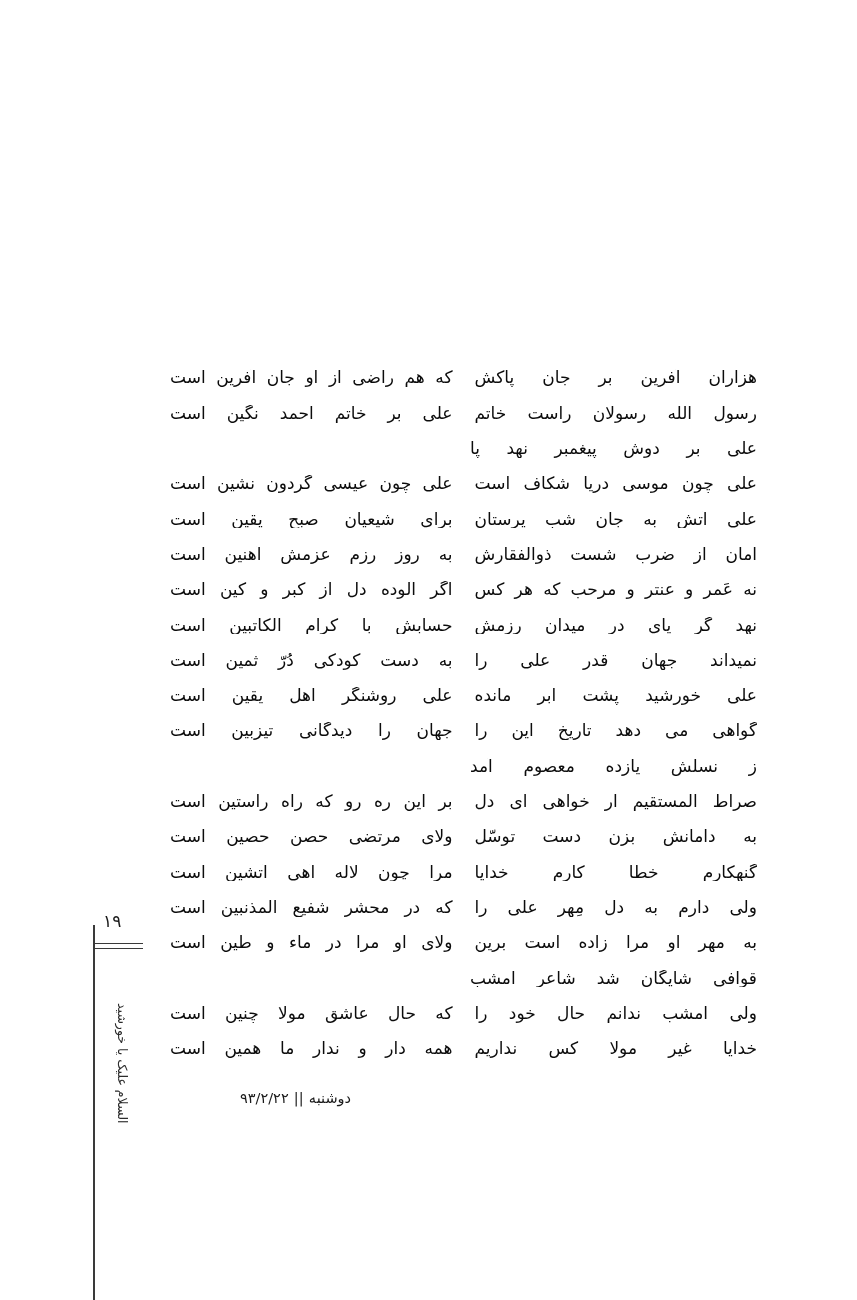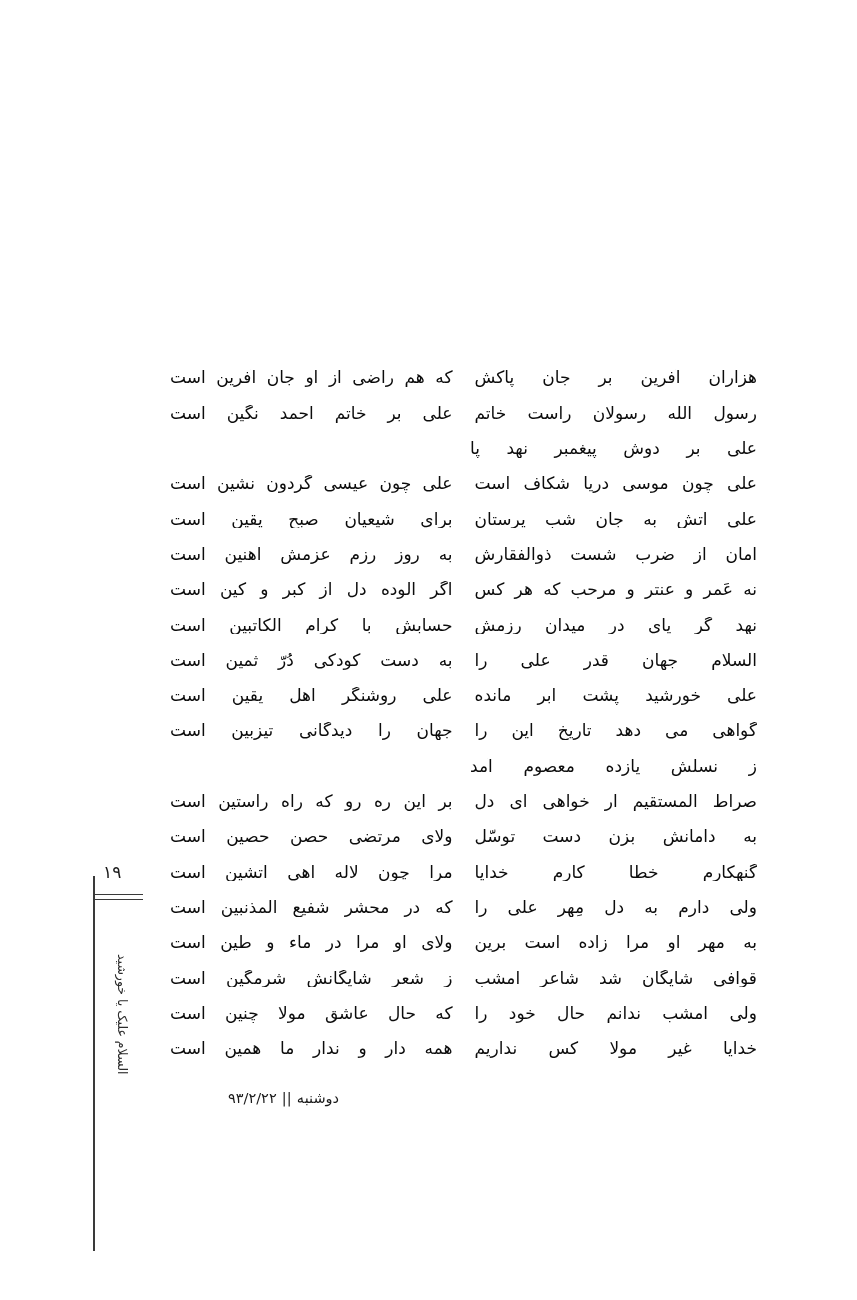--- a/index.html
+++ b/index.html
@@ -20,21 +20,21 @@
   #page {
     position: absolute;
     inset: 0;
     background: #ffffff;
   }
 
   
   .margin-block {
     position: absolute;
     left: 93px;
-    top: 856px;
+    top: 905px;
     width: 52px;
     height: 395px;
     text-decoration: underline;
   }
   .margin-rule-vertical {
     position: absolute;
     left: 0px;
     top: 20px;
     width: 1.5px;
     height: 375px;
@@ -108,21 +108,21 @@
     white-space: nowrap;
     overflow: hidden;
   }
   .hemistich.first {
     margin-left: 22px;
   }
 
   
   .date-line {
     position: absolute;
-    right: 518px;
+    right: 506px;
     top: 1090px;
     direction: rtl;
     font-size: 14.5px;
     color: #1a1a1a;
     white-space: nowrap;
     letter-spacing: 0.2px;
   }
   .date-sep {
     display: inline-block;
     margin: 0 5px;
@@ -168,21 +168,21 @@
       </div>
       <div class="verse-row">
         <div class="hemistich first">نه عَمر و عنتر و مرحب که هر کس</div>
         <div class="hemistich second">اگر آلوده دل از کبر و کین است</div>
       </div>
       <div class="verse-row">
         <div class="hemistich first">نهد گر پای در میدان رزمش</div>
         <div class="hemistich second">حسابش با کرام الکاتبین است</div>
       </div>
       <div class="verse-row">
-        <div class="hemistich first">السلام جهان قدر علی را</div>
+        <div class="hemistich first">نمیداند جهان قدر علی را</div>
         <div class="hemistich second">به دست کودکی دُرّ ثمین است</div>
       </div>
       <div class="verse-row">
         <div class="hemistich first">علی خورشید پشت ابر مانده</div>
         <div class="hemistich second">علی روشنگر اهل یقین است</div>
       </div>
       <div class="verse-row">
         <div class="hemistich first">گواهی می دهد تاریخ این را</div>
         <div class="hemistich second">جهان را دیدگانی تیزبین است</div>
       </div>
@@ -204,21 +204,20 @@
       <div class="verse-row">
         <div class="hemistich first">ولی دارم به دل مِهر علی را</div>
         <div class="hemistich second">که در محشر شفیع المذنبین است</div>
       </div>
       <div class="verse-row">
         <div class="hemistich first">به مهر او مرا زاده است برین</div>
         <div class="hemistich second">ولای او مرا در ماء و طین است</div>
       </div>
       <div class="verse-row">
         <div class="hemistich first">قوافی شایگان شد شاعر امشب</div>
-        <div class="hemistich second">ز شعر شایگانش شرمگین است</div>
       </div>
       <div class="verse-row">
         <div class="hemistich first">ولی امشب ندانم حال خود را</div>
         <div class="hemistich second">که حال عاشق مولا چنین است</div>
       </div>
       <div class="verse-row">
         <div class="hemistich first">خدایا غیر مولا کس نداریم</div>
         <div class="hemistich second">همه دار و ندار ما همین است</div>
       </div>
     </div>

